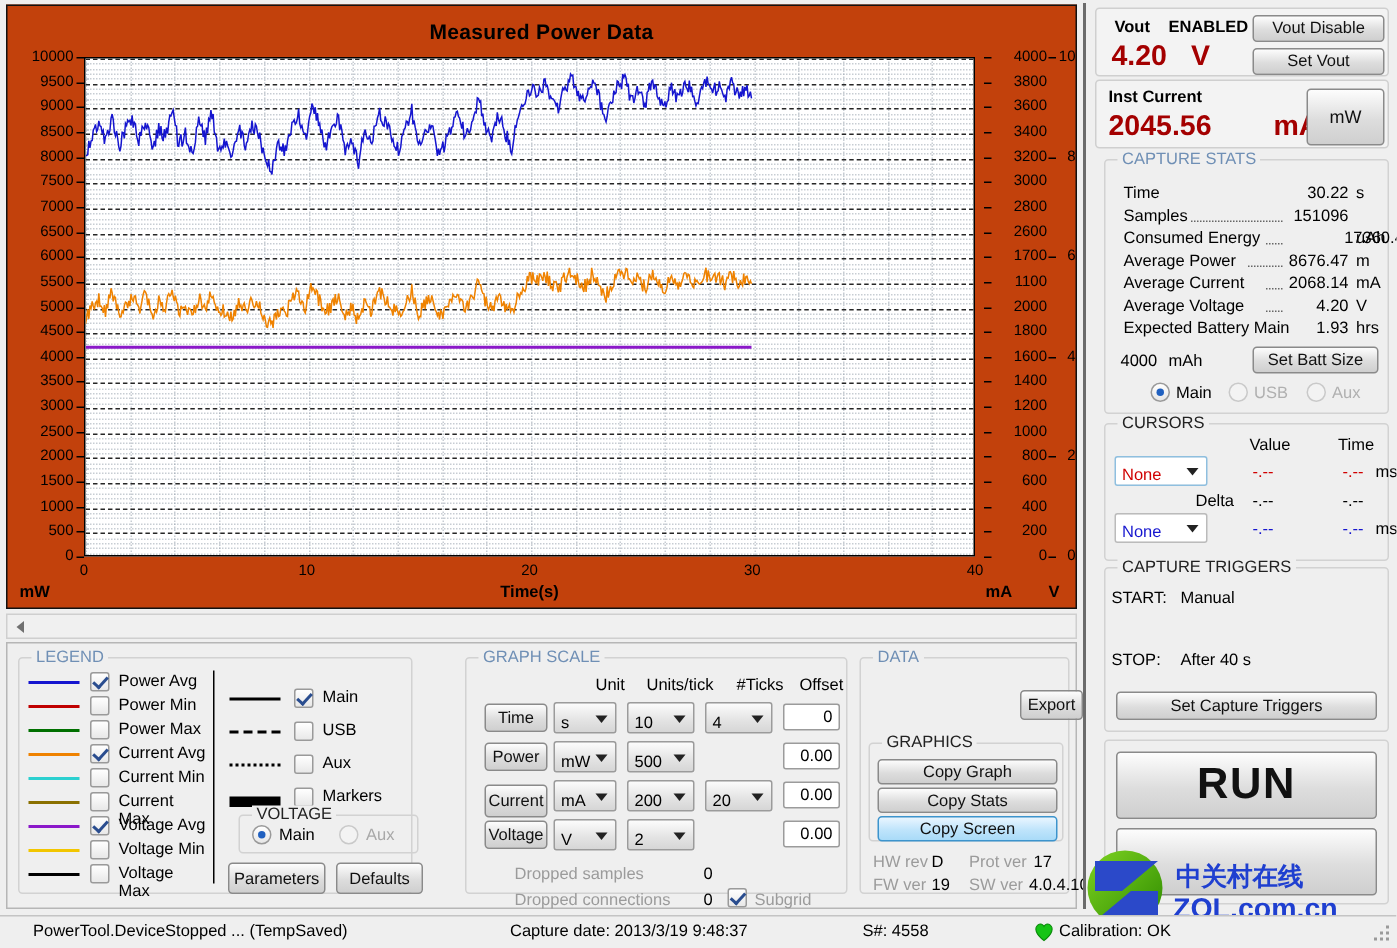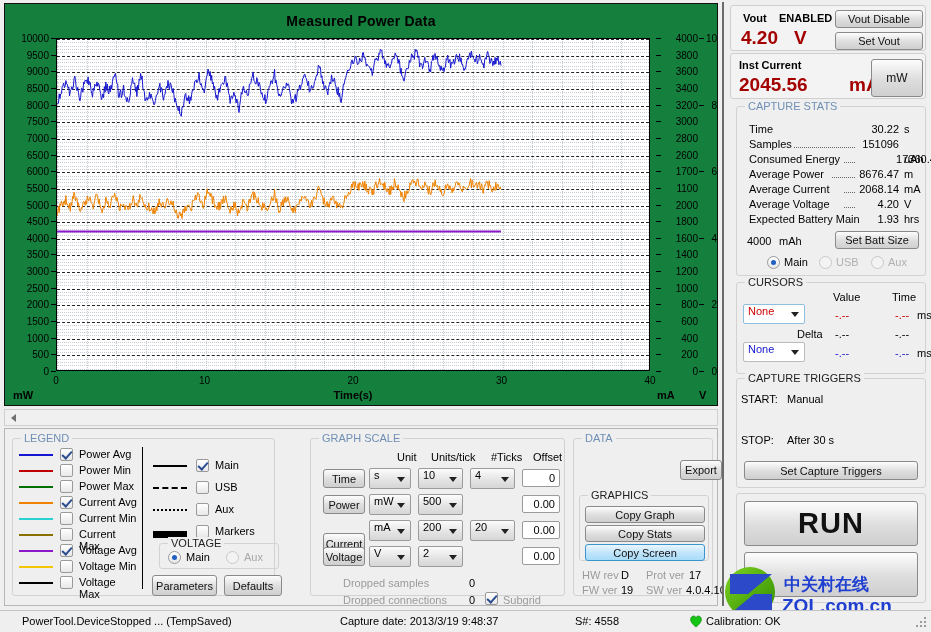--- a/index.html
+++ b/index.html
@@ -46,40 +46,40 @@
     display:inline-block;position:relative;
   }
   .rb.on:after{
     content:"";position:absolute;left:3px;top:3px;width:5px;height:5px;
     border-radius:50%;background:#2060c0;
   }
   .rb.dis{border-color:#c9c9c9;background:#f3f3f3;}
   .sel{
     background:linear-gradient(#fcfcfc,#e3e3e3 60%,#d6d6d6);
     border:1px solid #9b9b9b;border-radius:2px;
-    display:flex;align-items:flex-start;box-sizing:border-box;
+    display:flex;align-items:flex-end;box-sizing:border-box;
     font-size:11px;padding-left:4px;position:relative;
   }
   .sel .arw{
     position:absolute;right:5px;top:50%;margin-top:-2px;
     width:0;height:0;border-left:4px solid transparent;
     border-right:4px solid transparent;border-top:5px solid #222;
   }
   .txt{
     background:#fff;border:1px solid #9b9b9b;border-radius:2px;
     display:flex;align-items:center;justify-content:flex-end;
     padding-right:4px;box-sizing:border-box;font-size:11px;
   }
   .lbl{position:absolute;white-space:nowrap;}
   .dim{color:#9b9b9b;}
 
   
   #chart-panel{
     position:absolute;left:4px;top:3px;width:714px;height:403px;
-    background:#15803d;border:1px solid #111;box-sizing:border-box;
+    background:#c2410c;border:1px solid #111;box-sizing:border-box;
   }
   #chart-title{
     position:absolute;left:0;top:9px;width:100%;text-align:center;
     font-size:14px;font-weight:bold;letter-spacing:.2px;
   }
   #plot{
     position:absolute;left:51px;top:34px;width:594px;height:333px;
     background:#fff;border:1px solid #000;box-sizing:border-box;
     overflow:hidden;
   }
@@ -516,21 +516,21 @@
               <span>mW</span>
               <span class="arw"></span>
             </div>
             <div class="sel" style="position:absolute;left:107px;top:1px;width:45px;height:21px;">
               <span>500</span>
               <span class="arw"></span>
             </div>
             <div class="txt" style="position:absolute;left:211px;top:2px;width:38px;height:18px;">0.00</div>
           </div>
           <div style="position: absolute; left: 0px; top: 80px; width: 100%; height: 24px;">
-            <div class="btn" style="position:absolute;left:12px;top:14px;width:42px;height:22px;">Current</div>
+            <div class="btn" style="position:absolute;left:12px;top:4px;width:42px;height:22px;">Current</div>
             <div class="sel" style="position:absolute;left:58px;top:1px;width:42px;height:21px;">
               <span>mA</span>
               <span class="arw"></span>
             </div>
             <div class="sel" style="position:absolute;left:107px;top:1px;width:45px;height:21px;">
               <span>200</span>
               <span class="arw"></span>
             </div>
             <div class="sel" style="position:absolute;left:159px;top:1px;width:45px;height:21px;">
               <span>20</span>
@@ -678,21 +678,21 @@
       <div class="lbl" style="left:98px;top:64px;color:#1515cf;">-.--</div>
       <div class="lbl" style="left:158px;top:64px;color:#1515cf;">-.--</div>
       <div class="lbl" style="left:180px;top:64px;">ms</div>
     </div>
 
     <div class="group" style="left:12px;top:376px;width:190px;height:110px;">
       <span class="gtitle dark">CAPTURE TRIGGERS</span>
       <div class="lbl" style="left:4px;top:14px;">START:</div>
       <div class="lbl" style="left:50px;top:14px;">Manual</div>
       <div class="lbl" style="left:4px;top:55px;">STOP:</div>
-      <div class="lbl" style="left:50px;top:55px;">After 30 s</div>
+      <div class="lbl" style="left:50px;top:55px;">After 40 s</div>
       <div class="btn" style="position:absolute;left:7px;top:82px;width:174px;height:19px;">Set Capture Triggers</div>
     </div>
 
     <div class="group" style="left:12px;top:491px;width:190px;height:110px;">
       <div class="btn" style="position:absolute;left:7px;top:7px;width:174px;height:45px;font-size:29px;font-weight:bold;letter-spacing:1px;">RUN</div>
       <div class="btn" style="position:absolute;left:7px;top:58px;width:174px;height:45px;"></div>
     </div>
   </div>
 
   <svg id="wm" viewBox="0 0 200 52">

